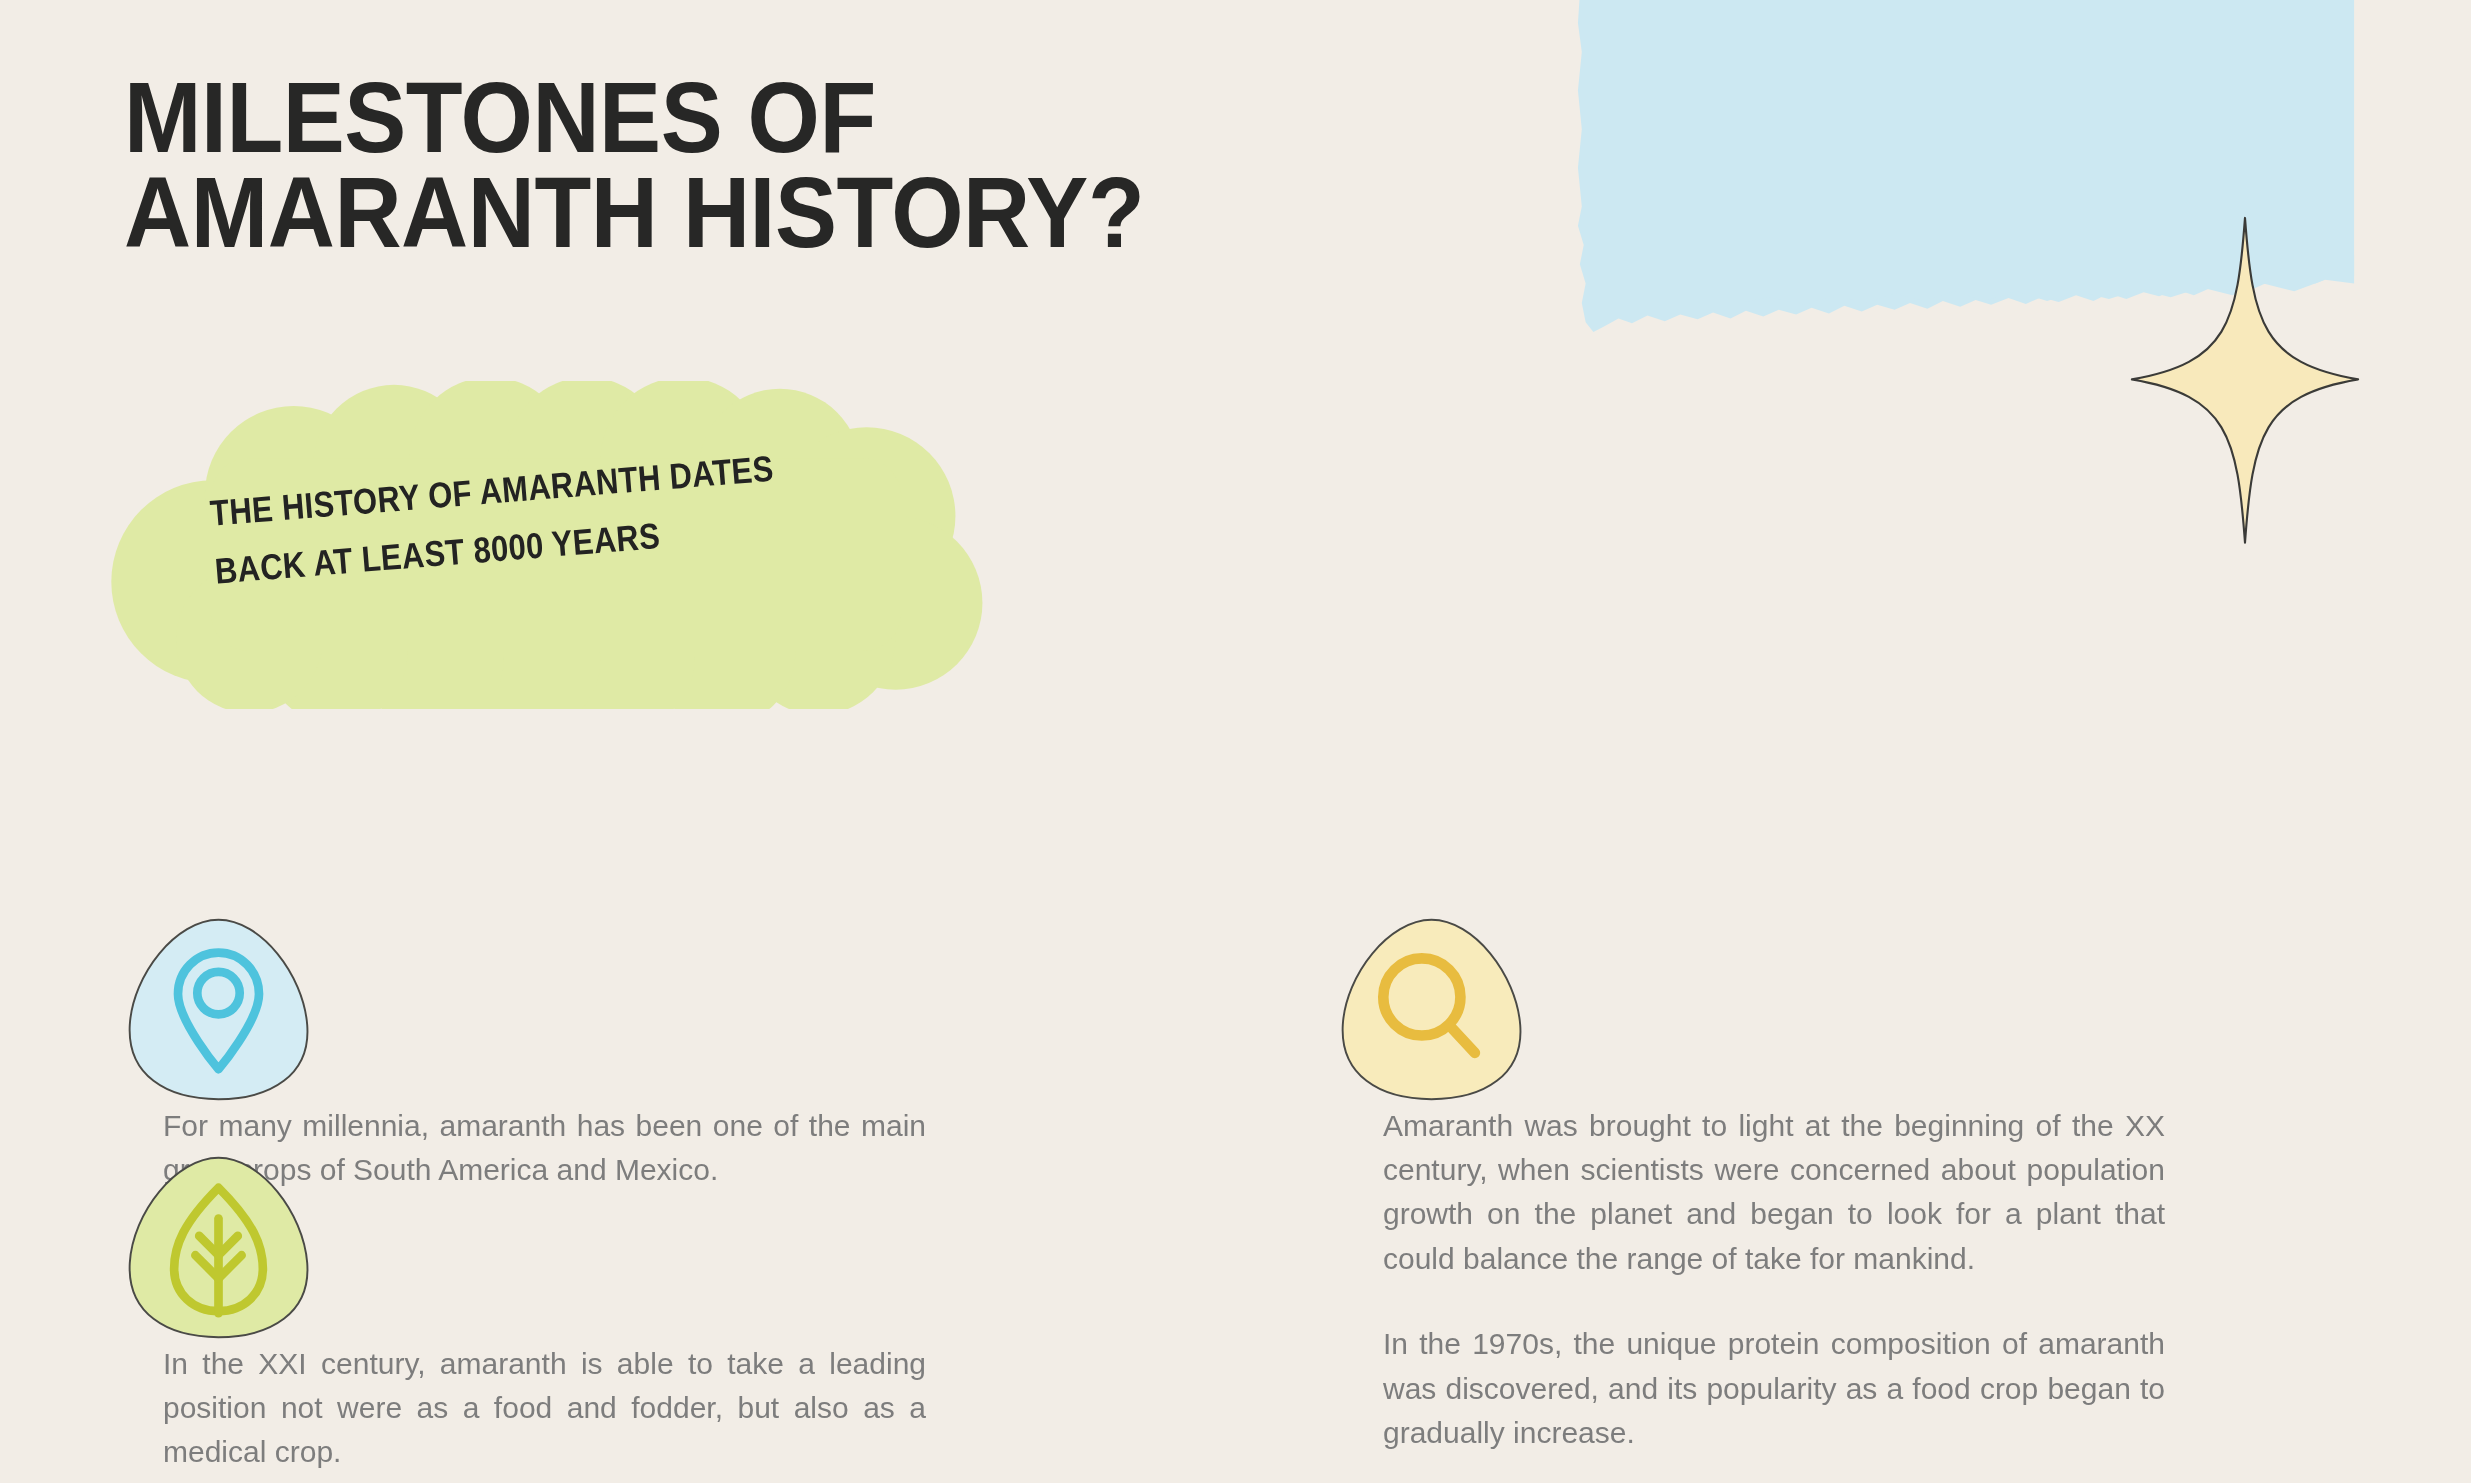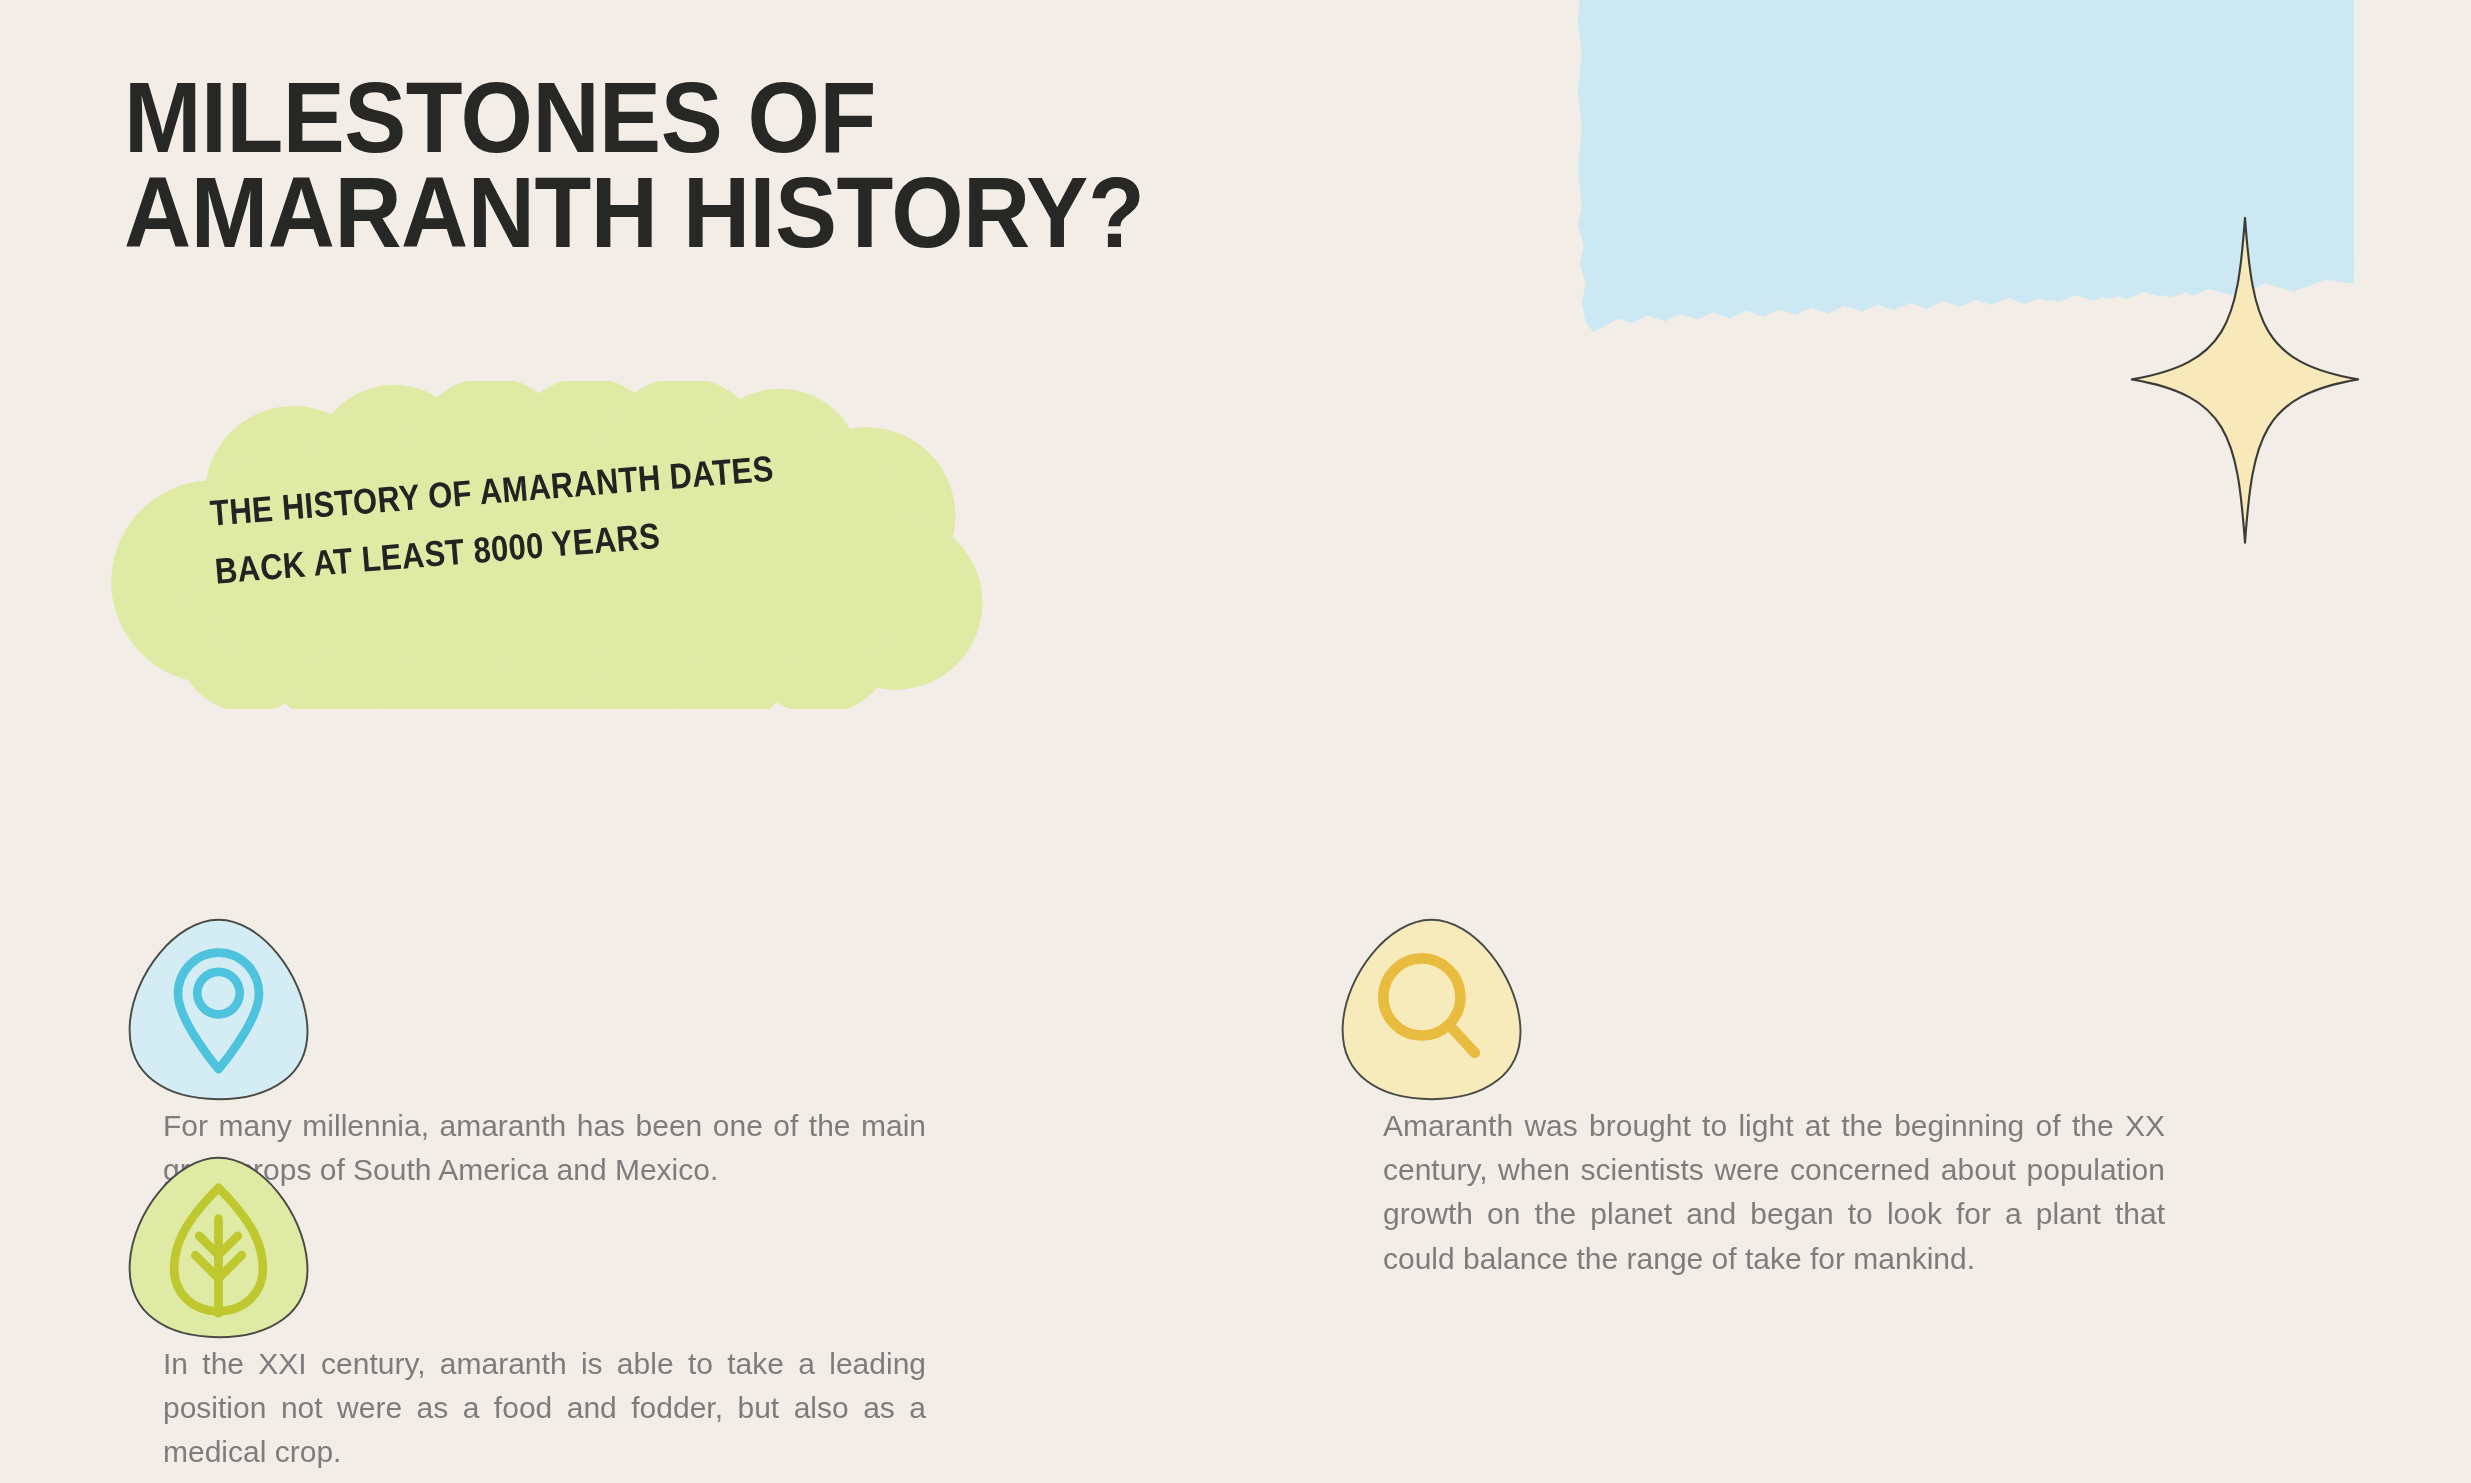--- a/index.html
+++ b/index.html
@@ -230,15 +230,16 @@
     <svg viewBox="0 0 196 196" aria-hidden="true">
       <path fill="#f8ebbb" stroke="#4a4a46" stroke-width="2" d="M98,5 C142,5 186,62 190,114 C194,166 152,191 98,191 C44,191 3,166 6,114 C9,62 54,5 98,5 Z"></path>
       <g fill="none" stroke="#e8bc3f" stroke-width="11" stroke-linecap="round">
         <circle cx="88" cy="85" r="40"></circle>
         <line x1="117" y1="115" x2="143" y2="143"></line>
       </g>
     </svg>
   </div>
   <div class="info-text">
     <p>Amaranth was brought to light at the beginning of the XX century, when scientists were concerned about population growth on the planet and began to look for a plant that could balance the range of take for mankind.</p>
+    <p>In the 1970s, the unique protein composition of amaranth was discovered, and its popularity as a food crop began to gradually increase.</p>
   </div>
 </div>
 
 
 </body></html>

